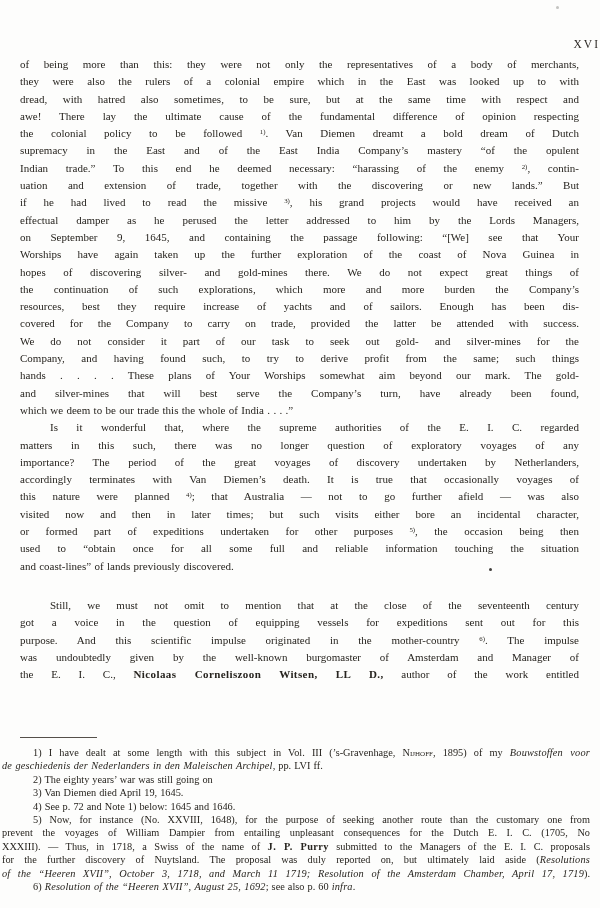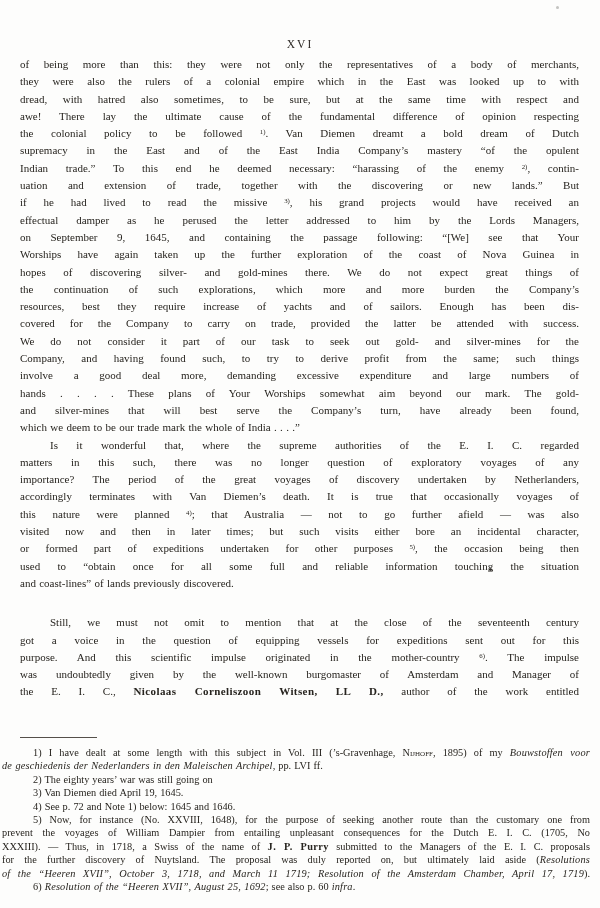--- a/index.html
+++ b/index.html
@@ -7,21 +7,21 @@
     position:relative;
     width:600px;height:908px;
     background:#fdfdfc;
     color:#27241f;
     font-family:"Liberation Serif","DejaVu Serif",serif;
     overflow:hidden;
     margin:0 auto;
   }
   .page-number{
     position:absolute;top:38px;left:0;width:100%;
-    text-align:center;
+    text-align:right;
     font-size:11.5px;letter-spacing:2px;
     color:#2e2a26;
   }
   .body-text{
     position:absolute;top:56px;left:20px;width:559px;
     font-size:11px;line-height:17.3px;
     word-spacing:0.6px;
   }
   .body-text .line{height:17.3px;}
   .paragraph.gap{margin-top:22px;}
@@ -70,24 +70,23 @@
         <div class="line">if he had lived to read the missive <sup>3)</sup>, his grand projects would have received an</div>
         <div class="line">effectual damper as he perused the letter addressed to him by the Lords Managers,</div>
         <div class="line">on September 9, 1645, and containing the passage following: “[We] see that Your</div>
         <div class="line">Worships have again taken up the further exploration of the coast of Nova Guinea in</div>
         <div class="line">hopes of discovering silver- and gold-mines there. We do not expect great things of</div>
         <div class="line">the continuation of such explorations, which more and more burden the Company’s</div>
         <div class="line">resources, best they require increase of yachts and of sailors. Enough has been dis-</div>
         <div class="line">covered for the Company to carry on trade, provided the latter be attended with success.</div>
         <div class="line">We do not consider it part of our task to seek out gold- and silver-mines for the</div>
         <div class="line">Company, and having found such, to try to derive profit from the same; such things</div>
-        <div class="line">involve a good deal more, demanding excessive expenditure and large numbers of</div>
         <div class="line">hands . . . . These plans of Your Worships somewhat aim beyond our mark. The gold-</div>
         <div class="line">and silver-mines that will best serve the Company’s turn, have already been found,</div>
-        <div class="line endline">which we deem to be our trade mark the whole of India . . . .”</div>
+        <div class="line endline">which we deem to be our trade this the whole of India . . . .”</div>
       </div>
       <div class="paragraph indent">
         <div class="line">Is it wonderful that, where the supreme authorities of the E. I. C. regarded</div>
         <div class="line">matters in this such, there was no longer question of exploratory voyages of any</div>
         <div class="line">importance? The period of the great voyages of discovery undertaken by Netherlanders,</div>
         <div class="line">accordingly terminates with Van Diemen’s death. It is true that occasionally voyages of</div>
         <div class="line">this nature were planned <sup>4)</sup>; that Australia — not to go further afield — was also</div>
         <div class="line">visited now and then in later times; but such visits either bore an incidental character,</div>
         <div class="line">or formed part of expeditions undertaken for other purposes <sup>5)</sup>, the occasion being then</div>
         <div class="line">used to “obtain once for all some full and reliable information touching the situation</div>

